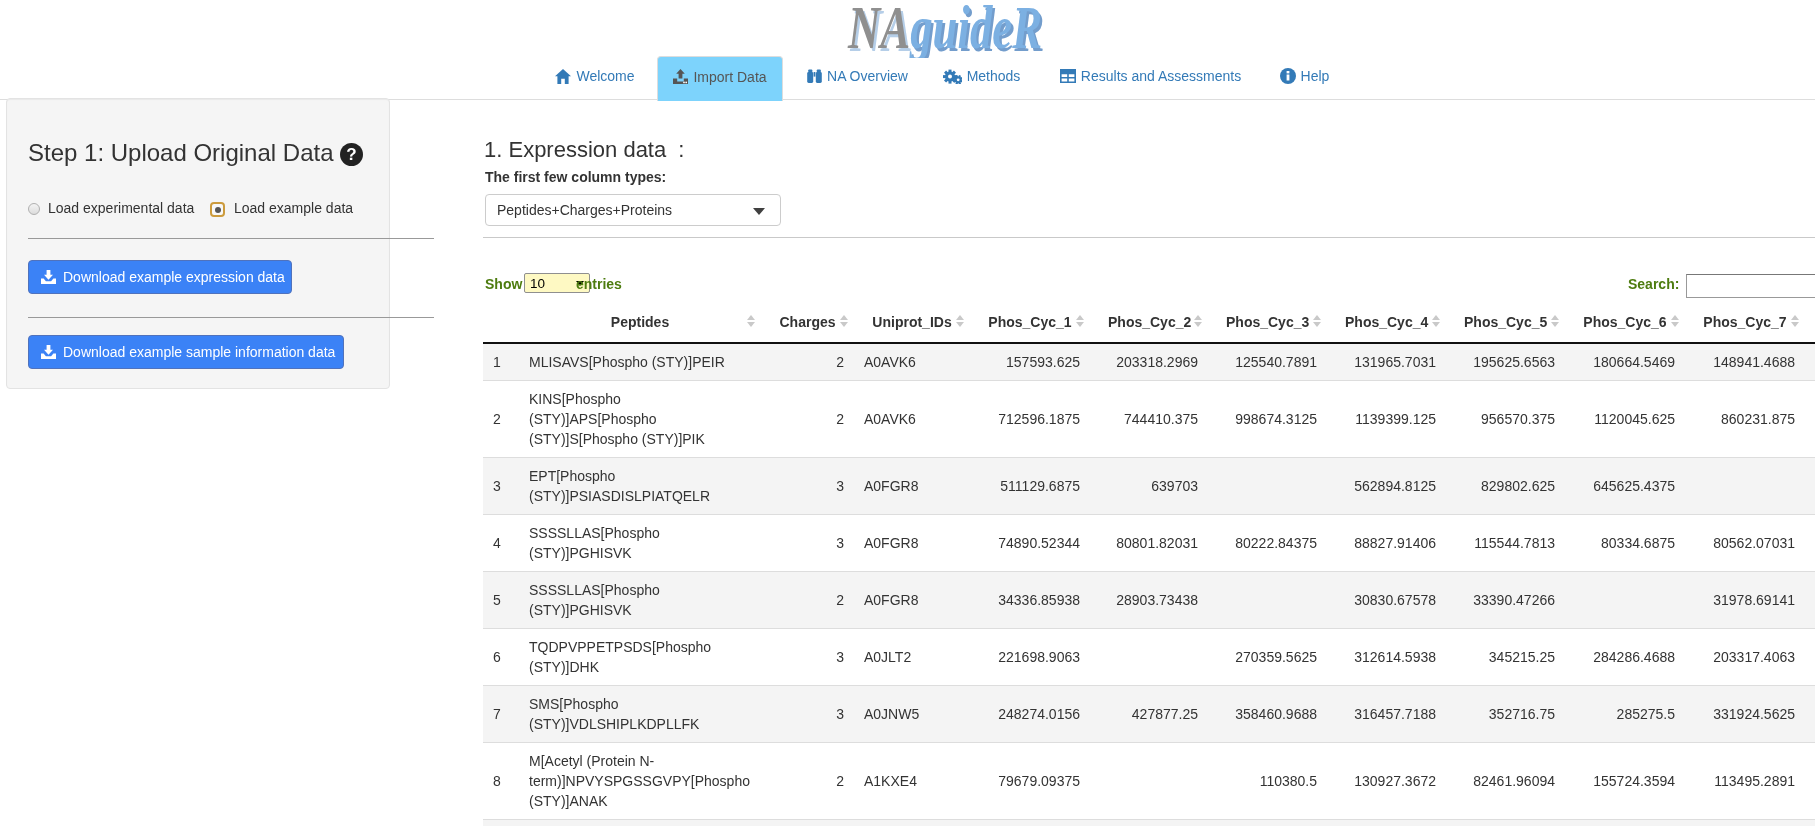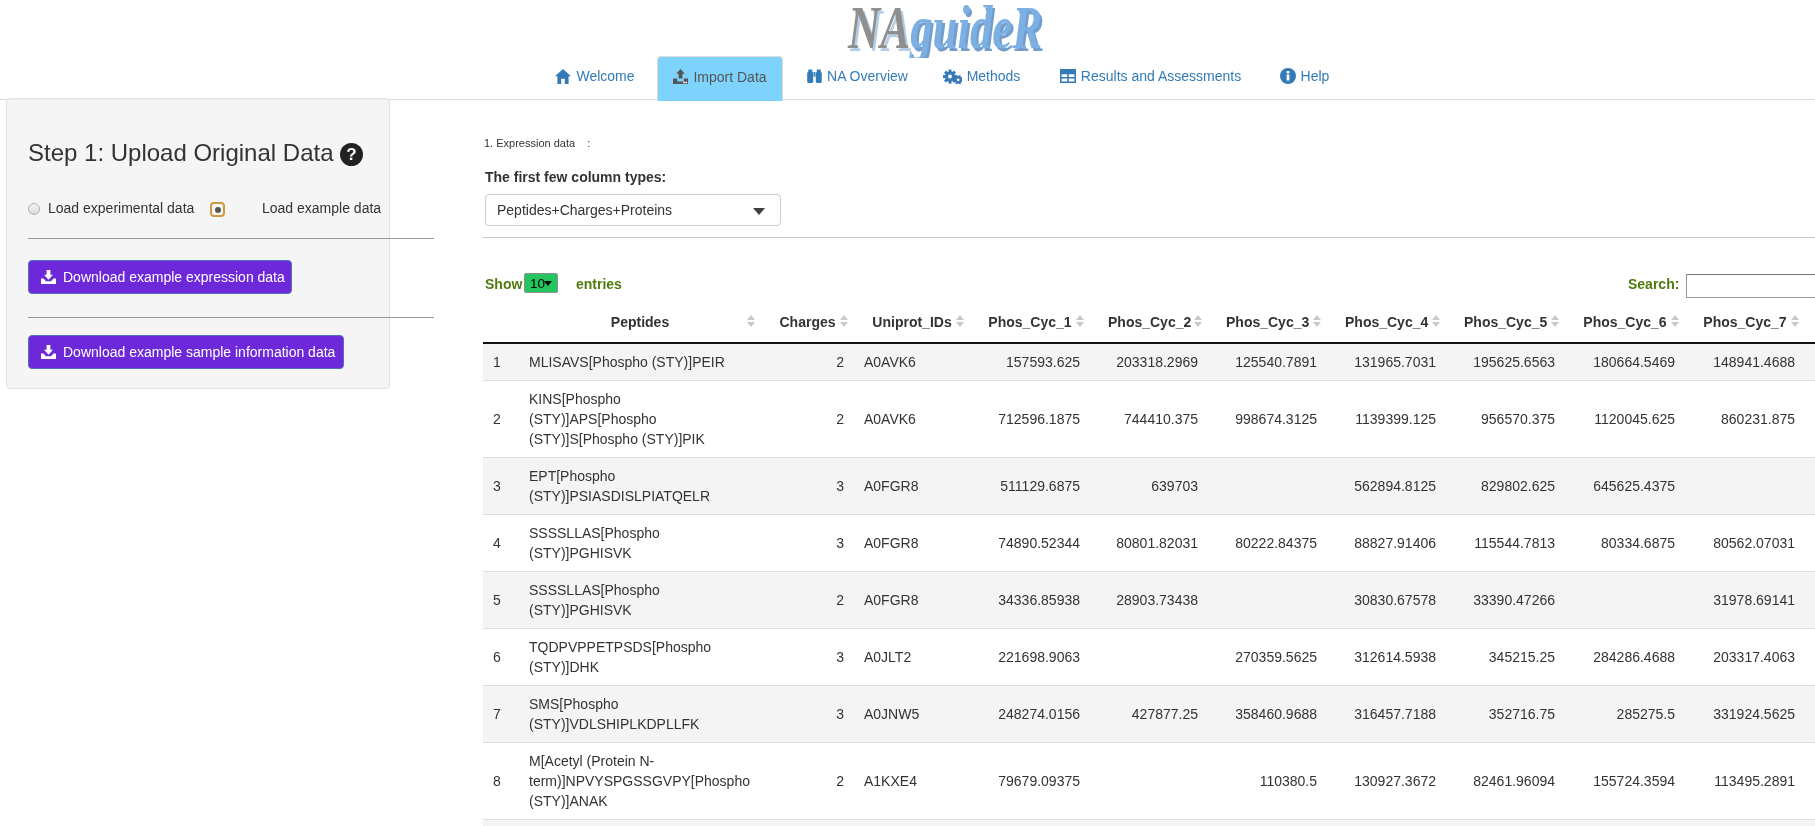--- a/index.html
+++ b/index.html
@@ -20,39 +20,39 @@
 #panel h3 { position:absolute; left:21px; top:40px; font-size:24px; font-weight:normal;
   color:#333; white-space:nowrap; }
 #qicon { position:absolute; left:333px; top:44px; }
 .radio1 { position:absolute; left:21px; top:104px; width:12px; height:12px;
   border-radius:50%; border:1px solid #b0b0b0; background:linear-gradient(#f4f4f4,#dcdcdc); }
 .radio2 { position:absolute; left:203px; top:103px; width:15px; height:15px;
   border-radius:4px; border:2px solid #cc9b3d; background:#f8f8f8; }
 .radio2 i { position:absolute; left:2.5px; top:2.5px; width:6px; height:6px;
   border-radius:50%; background:#555; display:block; }
 .rlab1 { position:absolute; left:41px; top:99px; line-height:20px; }
-.rlab2 { position:absolute; left:227px; top:99px; line-height:20px;margin-left:28px; }
+.rlab2 { position:absolute; left:227px; top:99px; line-height:20px; }
 .phr { position:absolute; left:21px; width:406px; height:1px; background:#999; }
-.btn { position:absolute; left:21px; height:34px; background:#6d28d9; border:1px solid #5072bc;
+.btn { position:absolute; left:21px; height:34px; background:#3b82f6; border:1px solid #5072bc;
   border-radius:4px; color:#fff; display:flex; align-items:center; padding:0 12px;
   font-size:14px; white-space:nowrap; }
 .btn svg { margin-right:7px; flex:none; }
 
-#h4x { position:absolute; left:484px; top:137px; font-size:11px; color:#333; }
+#h4x { position:absolute; left:484px; top:137px; font-size:22px; color:#333; }
 #collab { position:absolute; left:485px; top:167px; font-weight:bold; line-height:20px; }
 #selbox { position:absolute; left:485px; top:194px; width:296px; height:32px;
   background:#fff; border:1px solid #ccc; border-radius:4px; }
 #selbox span { position:absolute; left:11px; top:6px; line-height:18px; color:#333; }
 #selbox .caret { position:absolute; right:15px; top:13px; width:0; height:0;
   border-left:6px solid transparent; border-right:6px solid transparent;
   border-top:7px solid #404040; }
 #bighr { position:absolute; left:483px; top:237px; width:1397px; height:1px; background:#c9c9c9; }
 .dtlab { position:absolute; font-weight:bold; color:#4d7c0f; line-height:20px; top:274px; }
-#lensel { position:absolute; left:524px; top:273px; width:34px; height:20px;
-  border:1px solid #8f8f8f; border-radius:2px; background:#22c55e; }
+#lensel { position:absolute; left:524px; top:273px; width:66px; height:20px;
+  border:1px solid #8f8f8f; border-radius:2px; background:#fef9c3; }
 #lensel span { position:absolute; left:5px; top:1px; line-height:17px; font-size:13.5px; color:#000; }
 #lensel .car { position:absolute; right:5px; top:7px; width:0; height:0;
   border-left:4px solid transparent; border-right:4px solid transparent;
   border-top:5px solid #000; }
 #srchin { position:absolute; left:1686px; top:274px; width:192px; height:24px;
   border:1px solid #999; border-top-color:#777; background:#fff; }
 
 #dt { position:absolute; left:483px; top:302px; width:1442px; border-collapse:collapse;
   table-layout:fixed; font-size:14px; color:#333; }
 #dt th { font-weight:bold; text-align:center; padding:10px 18px; line-height:20px;

